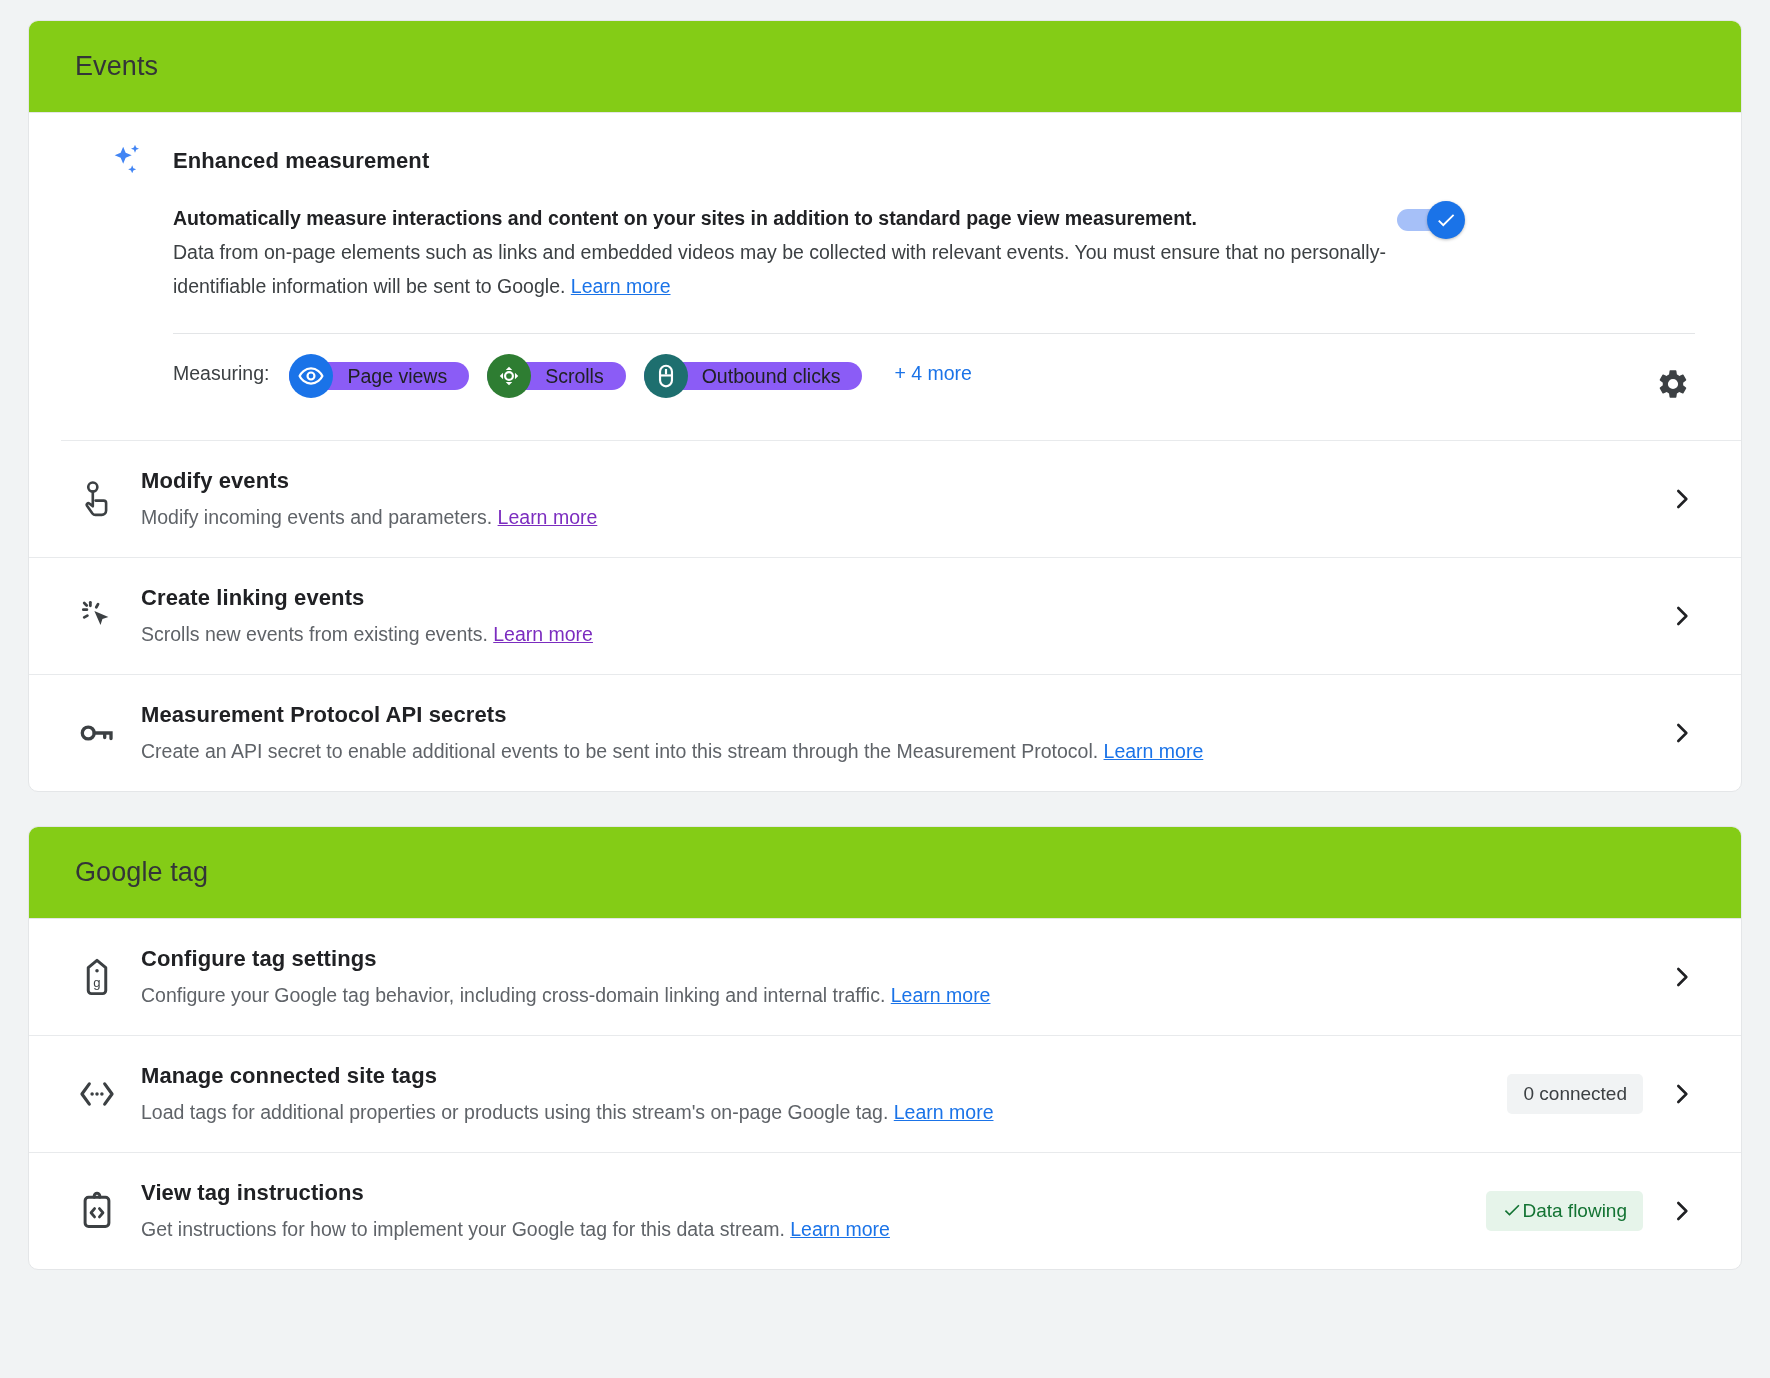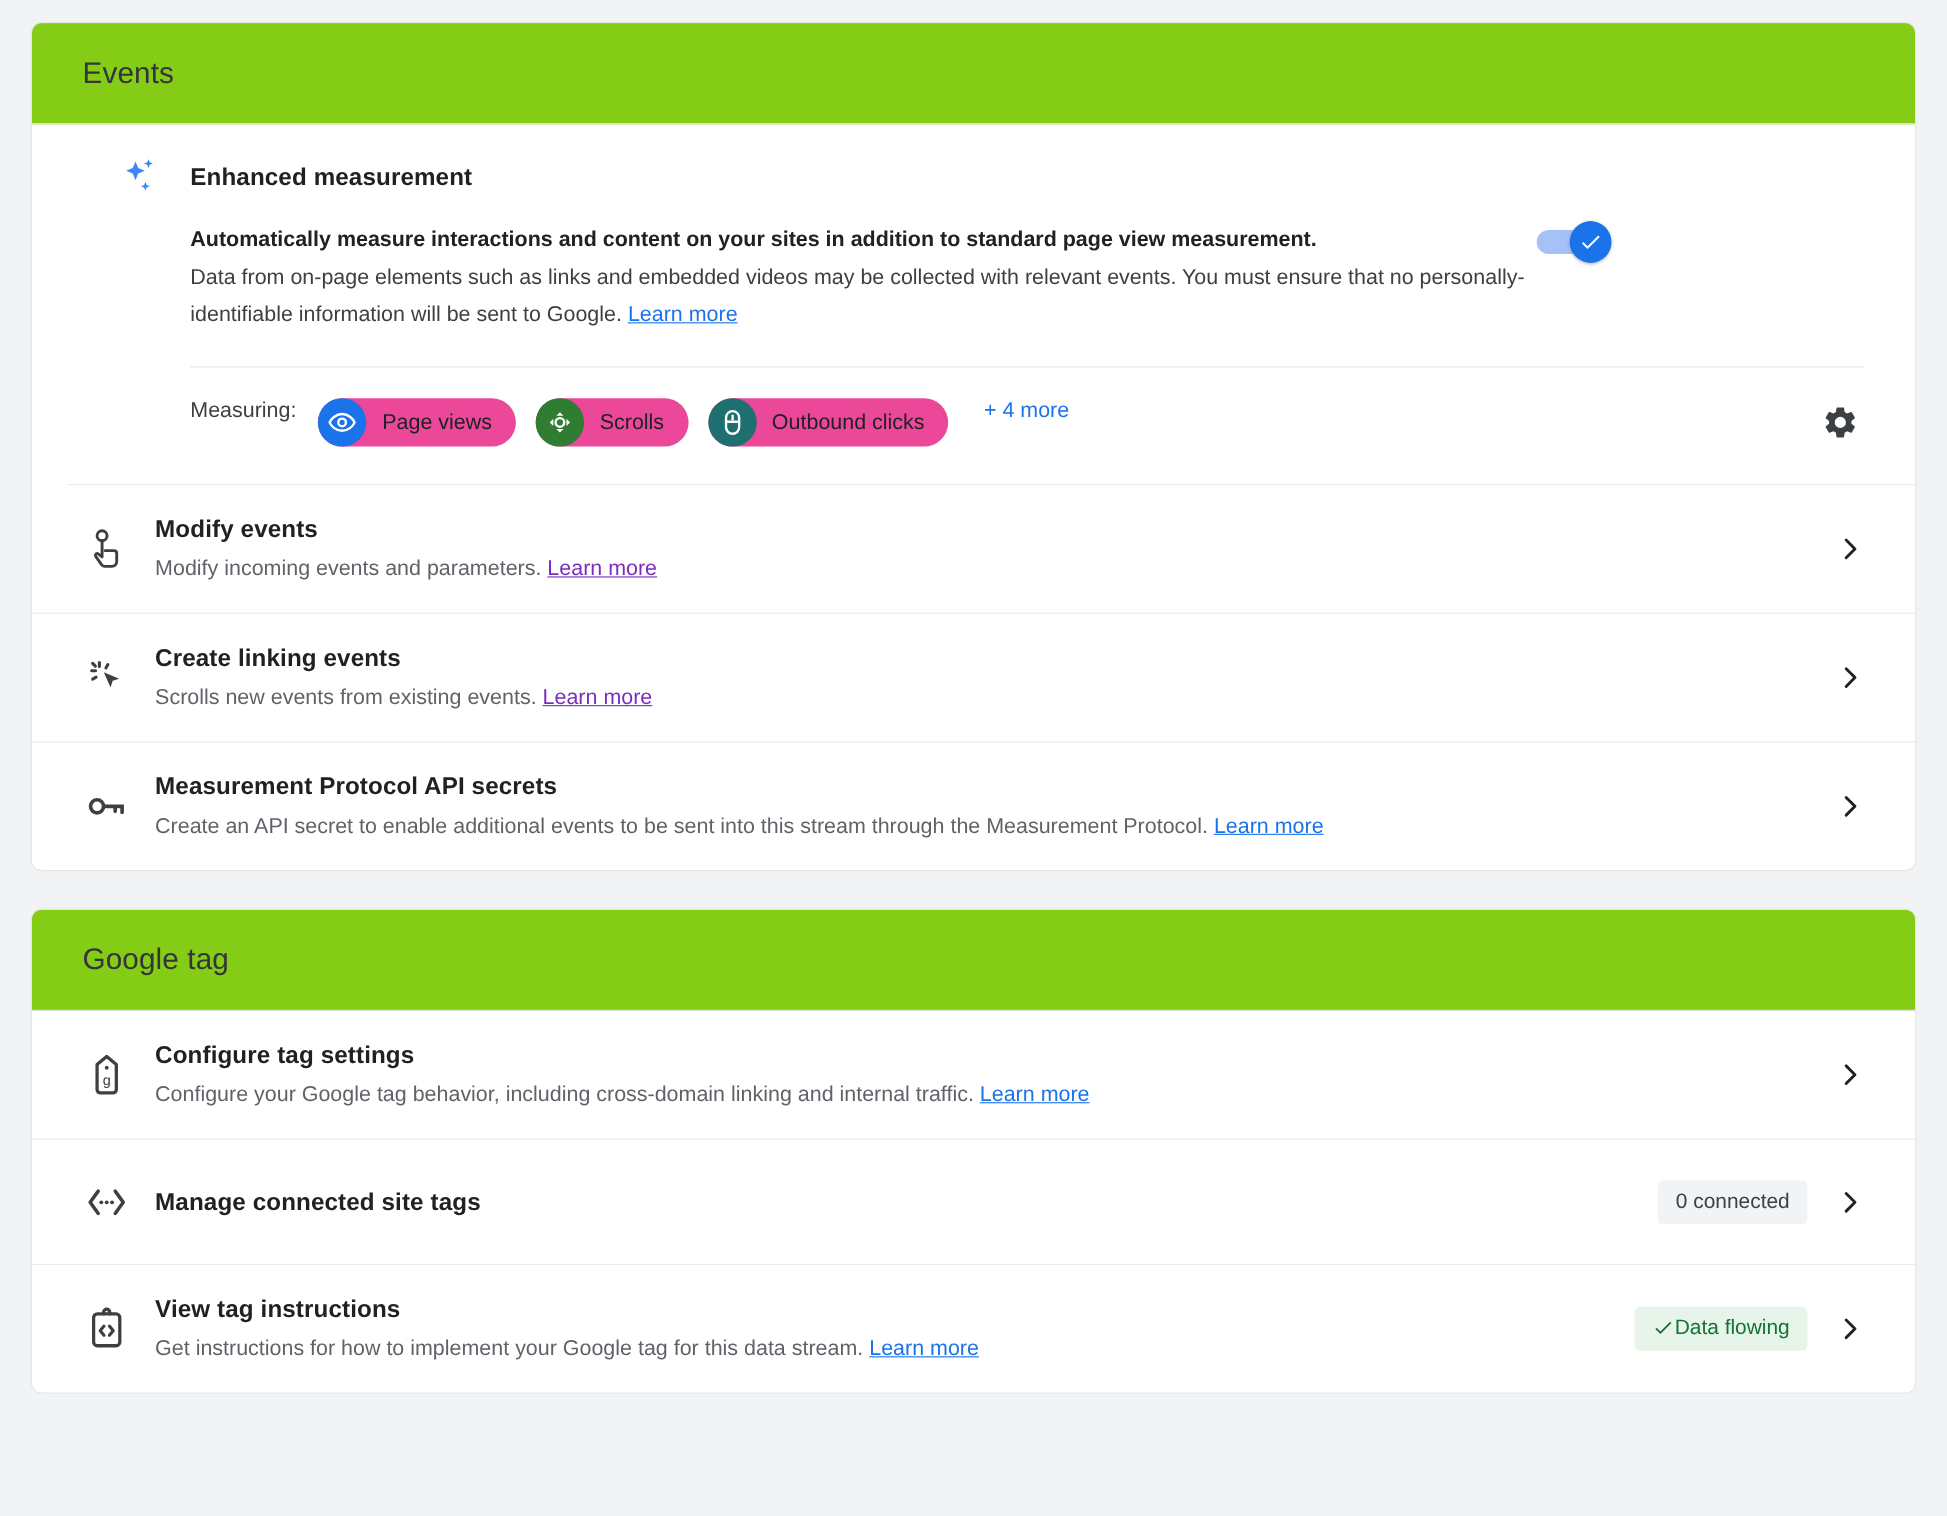--- a/index.html
+++ b/index.html
@@ -115,23 +115,23 @@
   }
   .measuring-label {
     font-size: 19.5px;
     color: #3c4043;
     margin-right: 20px;
     white-space: nowrap;
   }
   .chip {
     display: inline-flex;
     align-items: center;
-    background: #ec4899;
+    background: #8b5cf6;
     border-radius: 22px;
-    height: 44px;
+    height: 28px;
     padding-right: 22px;
     margin-right: 18px;
   }
   .chip-icon {
     width: 44px; height: 44px;
     border-radius: 50%;
     display: flex; align-items: center; justify-content: center;
     flex: 0 0 44px;
   }
   .chip-label {
@@ -424,20 +424,24 @@
       <span class="row-icon">
         <svg width="42" height="42" viewBox="0 0 24 24">
           <path d="M7.6 6.2L3.4 12l4.2 5.8M16.4 6.2L20.6 12l-4.2 5.8" fill="none" stroke="#3c4043" stroke-width="1.8" stroke-linecap="round" stroke-linejoin="round"></path>
           <circle cx="9.2" cy="12" r="1" fill="#3c4043"></circle>
           <circle cx="12" cy="12" r="1" fill="#3c4043"></circle>
           <circle cx="14.8" cy="12" r="1" fill="#3c4043"></circle>
         </svg>
       </span>
       <div class="row-text">
         <div class="row-title">Manage connected site tags</div>
+        <div class="row-desc">
+          <span>Load tags for additional properties or products using this stream's on-page Google tag.</span>
+          <a class="link-blue">Learn more</a>
+        </div>
       </div>
       <div class="row-right">
         <span class="badge-gray">0 connected</span>
         <span class="chevron">
           <svg width="26" height="26" viewBox="0 0 24 24">
             <path d="M8.6 4.6L16 12l-7.4 7.4" fill="none" stroke="#202124" stroke-width="2.4" stroke-linecap="round" stroke-linejoin="round"></path>
           </svg>
         </span>
       </div>
     </div>

